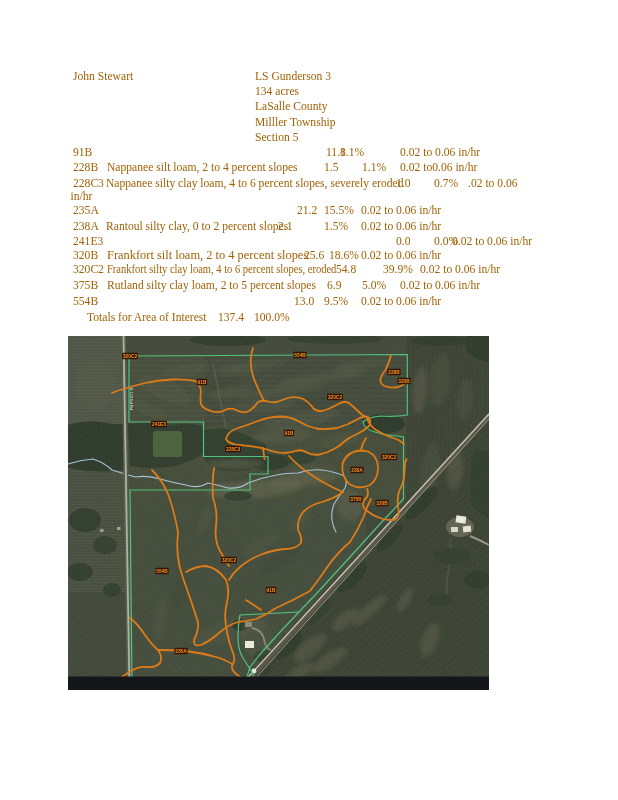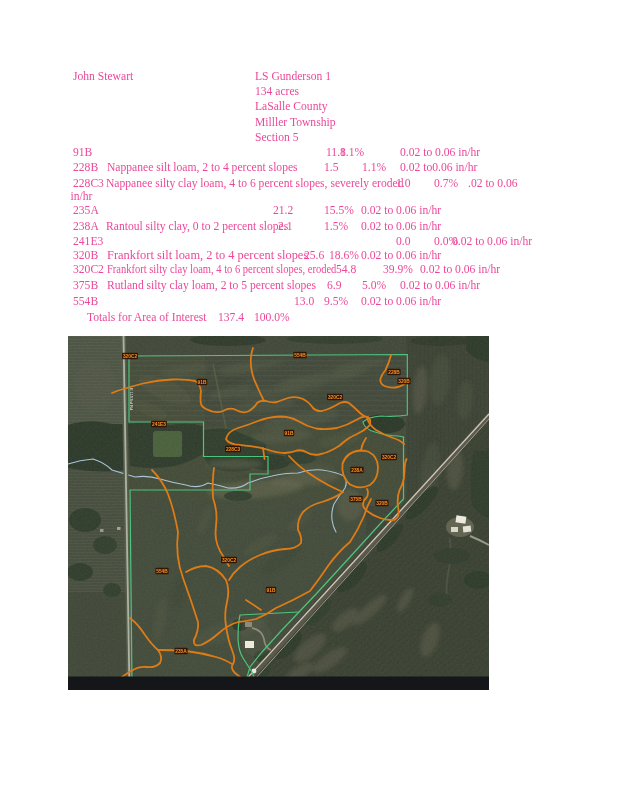--- a/index.html
+++ b/index.html
@@ -1,25 +1,25 @@
 <!DOCTYPE html>
 <html><head>
 <meta charset="utf-8">
 <style>
 html,body{margin:0;padding:0;background:#ffffff;width:618px;height:800px;overflow:hidden;}
-#page{position:relative;width:618px;height:800px;font-family:"Liberation Serif",serif;color:#ec4899;}
+#page{position:relative;width:618px;height:800px;font-family:"Liberation Serif",serif;color:#a16207;}
 .t{position:absolute;font-size:11.6px;line-height:1;white-space:pre;}
 </style>
 </head>
 <body>
 <div id="page">
 
 <div class="t" style="left:73px;top:70.5px">John Stewart</div>
 
-<div class="t" style="left:255px;top:70.5px">LS Gunderson 1</div>
+<div class="t" style="left:255px;top:70.5px">LS Gunderson 3</div>
 <div class="t" style="left:255px;top:85.9px">134 acres</div>
 <div class="t" style="left:255px;top:101.3px">LaSalle County</div>
 <div class="t" style="left:255px;top:116.7px">Milller Township</div>
 <div class="t" style="left:255px;top:132.1px">Section 5</div>
 
 <div class="t" style="left:73px;top:146.5px">91B</div>
     <div class="t" style="left:326px;top:146.5px">11.1</div>
     <div class="t" style="left:340px;top:146.5px">8.1%</div>
     <div class="t" style="left:400px;top:146.5px">0.02 to 0.06 in/hr</div>
 
@@ -31,21 +31,21 @@
 
 <div class="t" style="left:73px;top:178.1px">228C3</div>
     <div class="t" style="left:106px;top:178.1px">Nappanee silty clay loam, 4 to 6 percent slopes, severely eroded</div>
     <div class="t" style="left:396px;top:178.1px">1.0</div>
     <div class="t" style="left:434px;top:178.1px">0.7%</div>
     <div class="t" style="left:468px;top:178.1px">.02 to 0.06</div>
 
 <div class="t" style="left:70.5px;top:191.1px">in/hr</div>
 
 <div class="t" style="left:73px;top:205px">235A</div>
-    <div class="t" style="left:273px;top:205px">21.2</div>
+    <div class="t" style="left:297px;top:205px">21.2</div>
     <div class="t" style="left:324px;top:205px">15.5%</div>
     <div class="t" style="left:361px;top:205px">0.02 to 0.06 in/hr</div>
 
 <div class="t" style="left:73px;top:220.8px">238A</div>
     <div class="t" style="left:106px;top:220.8px">Rantoul silty clay, 0 to 2 percent slopes</div>
     <div class="t" style="left:278px;top:220.8px">2.1</div>
     <div class="t" style="left:324px;top:220.8px">1.5%</div>
     <div class="t" style="left:361px;top:220.8px">0.02 to 0.06 in/hr</div>
 
 <div class="t" style="left:73px;top:235.5px">241E3</div>

